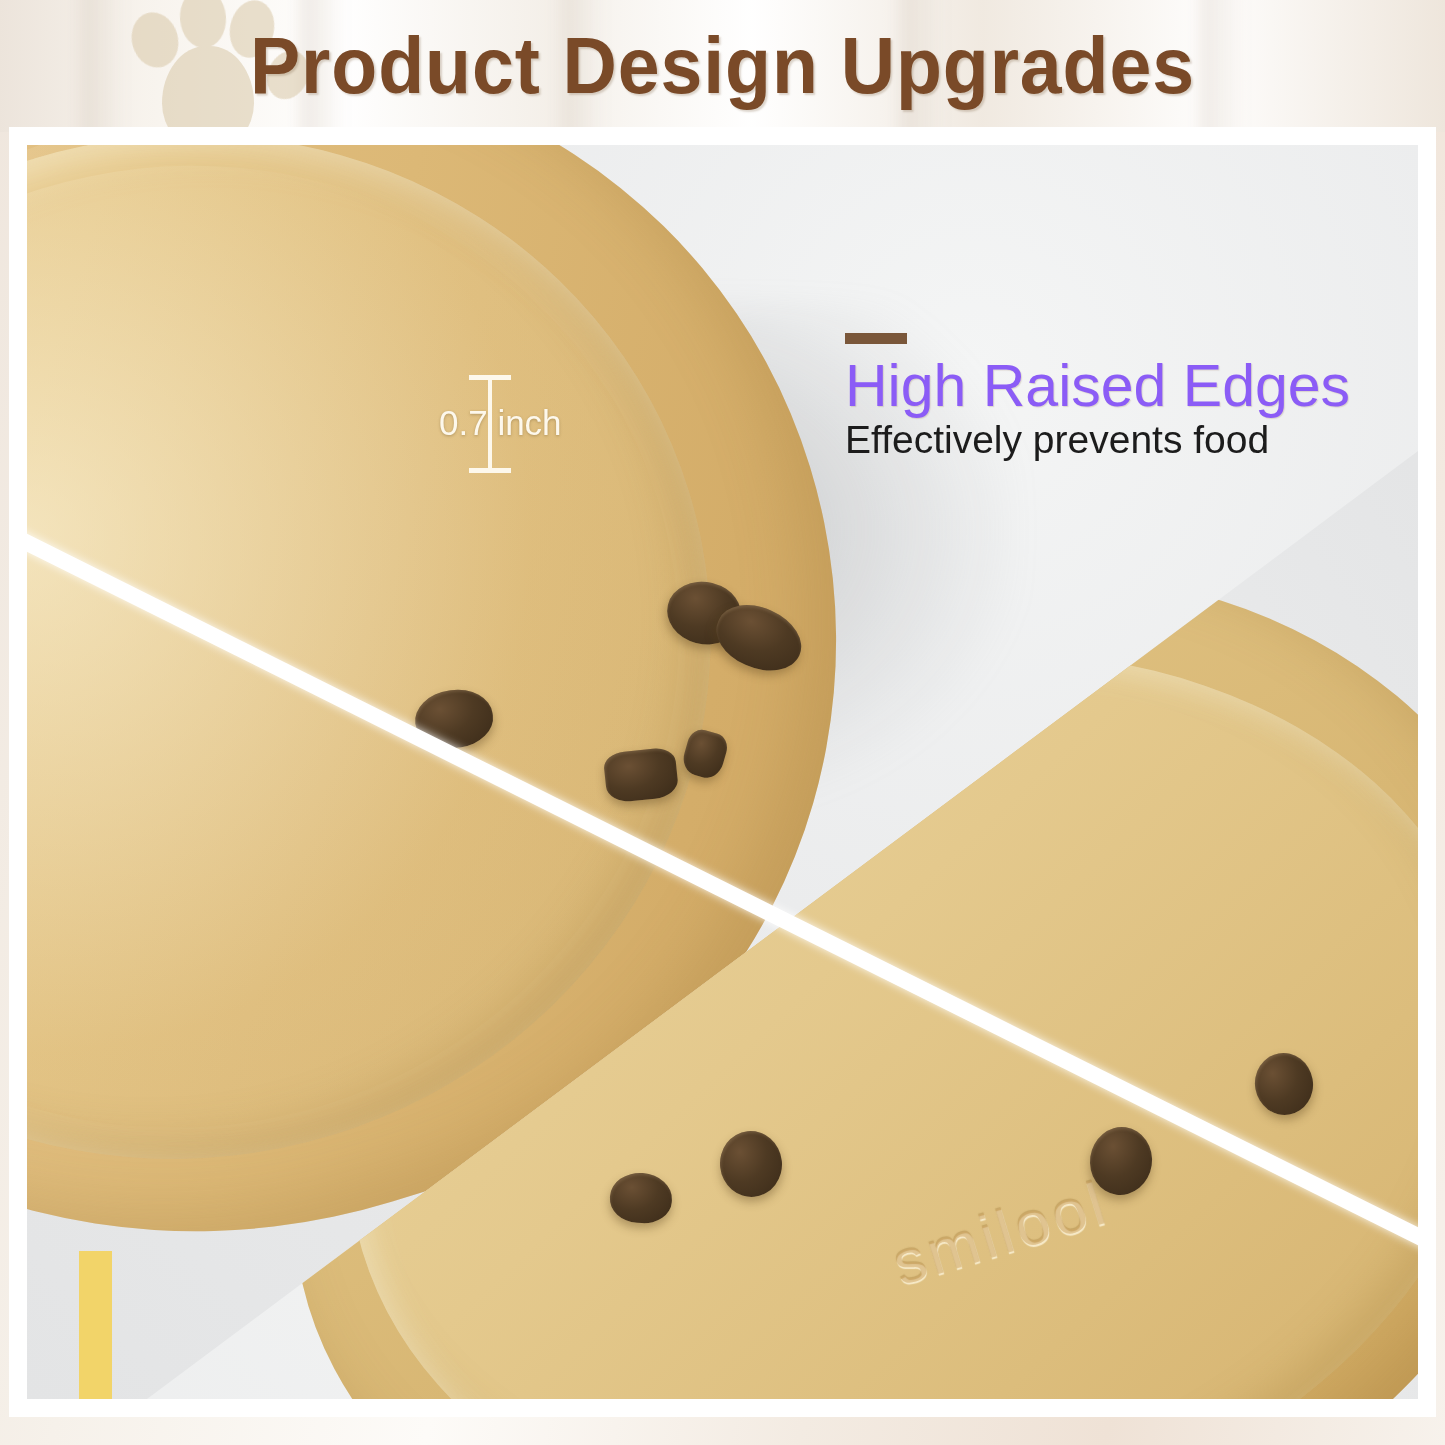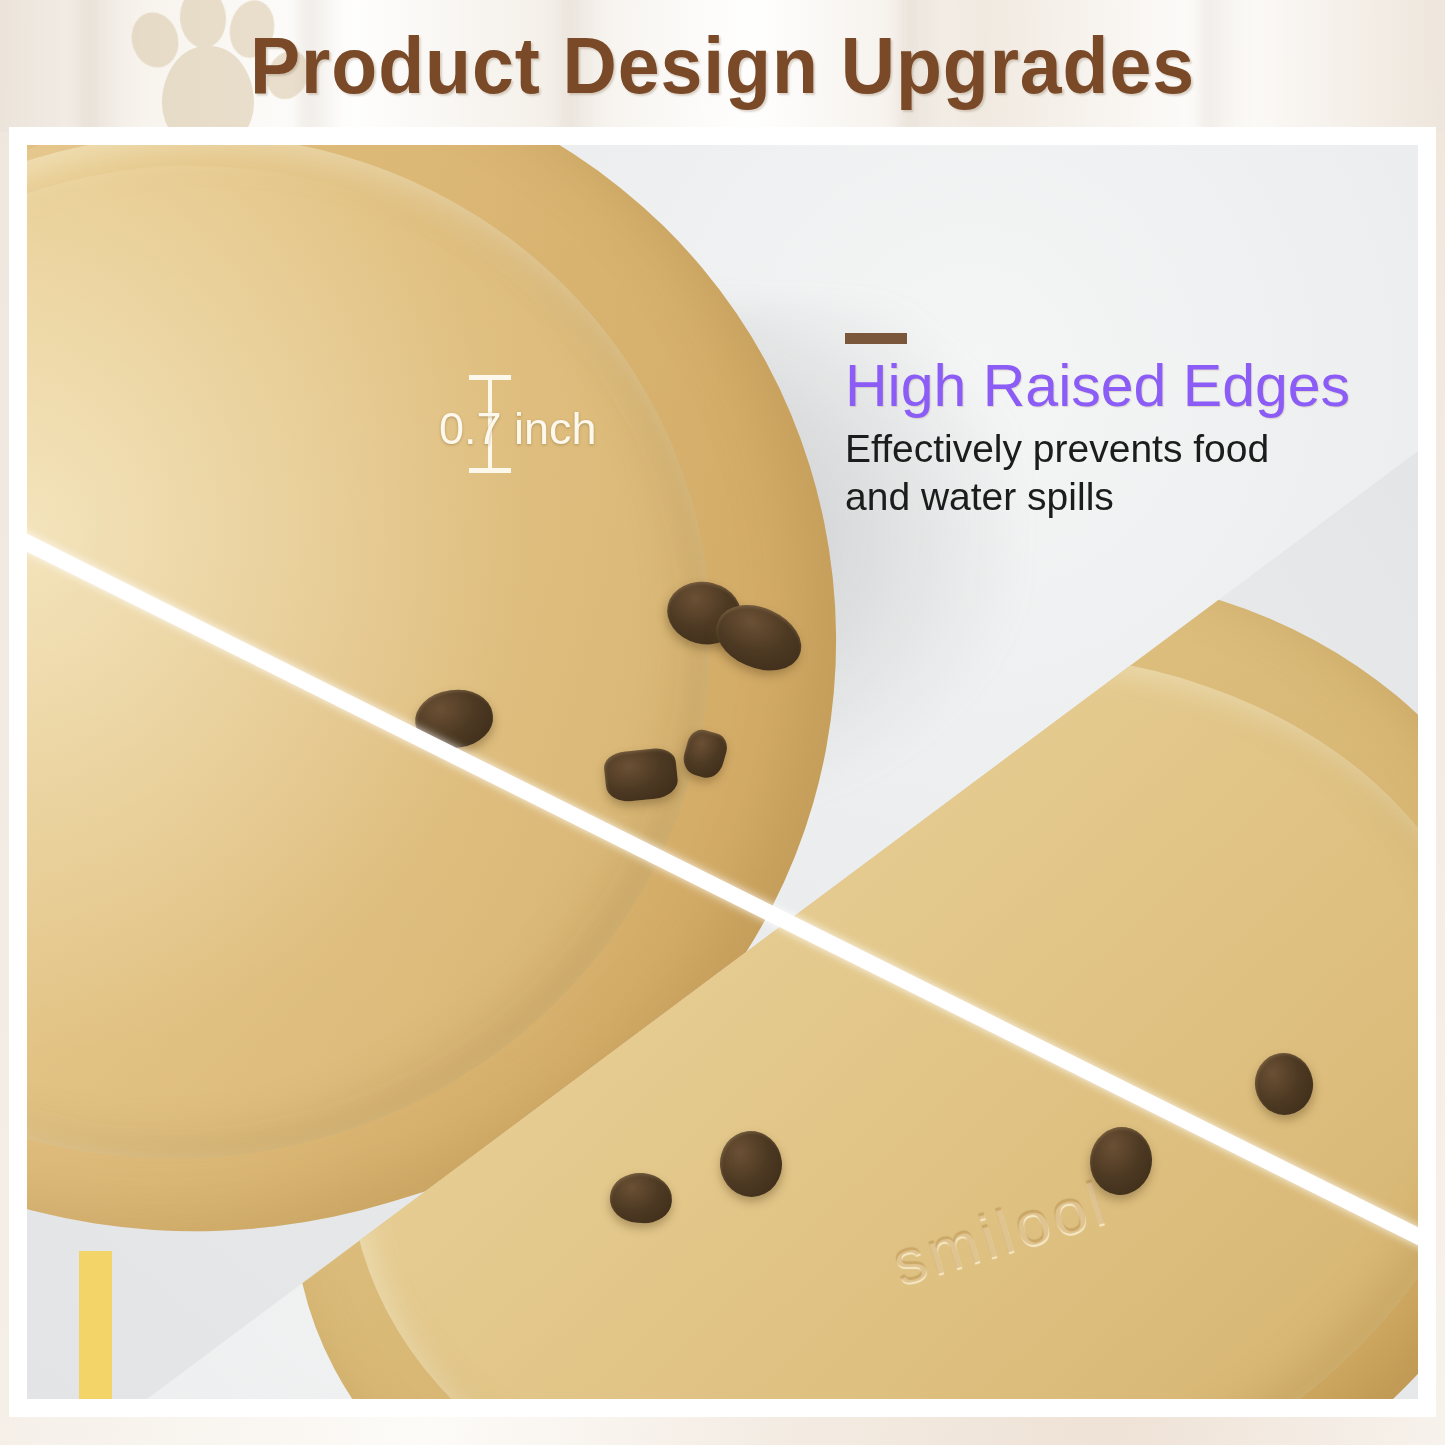--- a/index.html
+++ b/index.html
@@ -241,21 +241,21 @@
     position: absolute;
     left: 22px;
     width: 42px; height: 5px;
     background: #fdf8ec;
   }
   .dim-cap.top { top: 8px; }
   .dim-cap.bot { top: 101px; }
   .dim-label {
     position: absolute;
     left: -8px; top: 36px;
-    font-size: 45px;
+    font-size: 35px;
     color: #fdf8ec;
     white-space: nowrap;
     text-shadow: 0 1px 3px rgba(120,95,50,0.45);
   }
 
   
   .accent-bar {
     position: absolute;
     left: 52px;
     top: 1106px;
@@ -275,21 +275,20 @@
     margin-bottom: 12px;
   }
   .feature .f-title {
     font-size: 59px;
     color: #8b5cf6;
     line-height: 1.02;
     white-space: nowrap;
     text-shadow: 1px 1px 1px rgba(150,125,100,0.25);
   }
   .feature .f-sub {
-    margin-top: 9px;
     font-size: 39px;
     color: #1c1c1c;
     line-height: 1.22;
     font-weight: 300;
   }
   .feature-top { left: 818px; top: 188px; }
 
   .nowrap { white-space: nowrap; }
 </style>
 </head>
@@ -360,18 +359,17 @@
       <div class="dim-label">0.7 inch</div>
     </div>
 
     <div class="accent-bar"></div>
 
     <div class="feature feature-top">
       <div class="dash"></div>
       <div class="f-title">High Raised Edges</div>
       <div class="f-sub">
         <div class="nowrap">Effectively prevents food</div>
-        <div class="nowrap">and water spills</div>
       </div>
     </div>
 
   </div>
 </div>
 
 </body></html>

